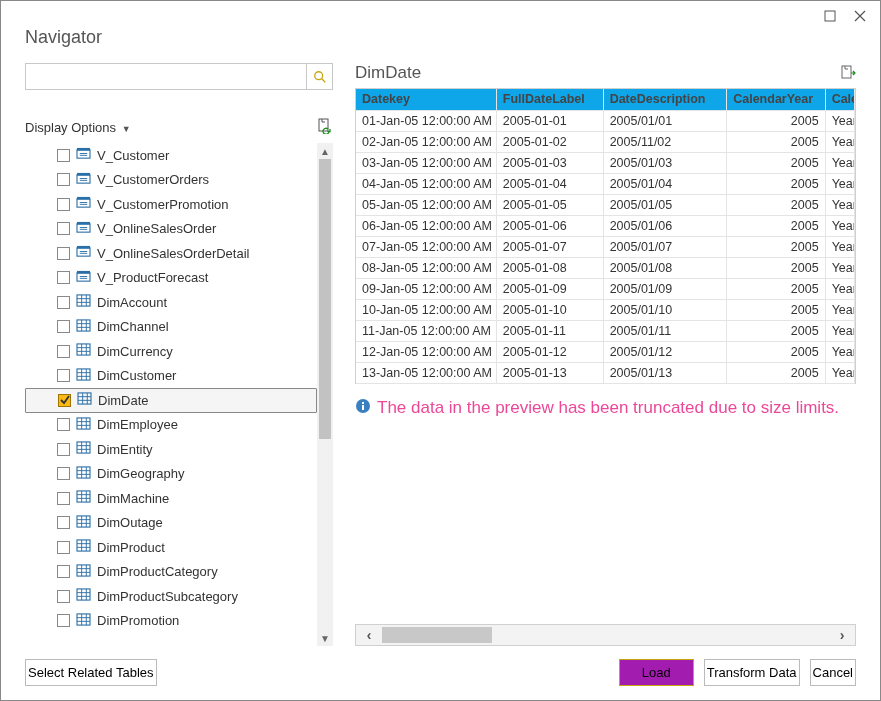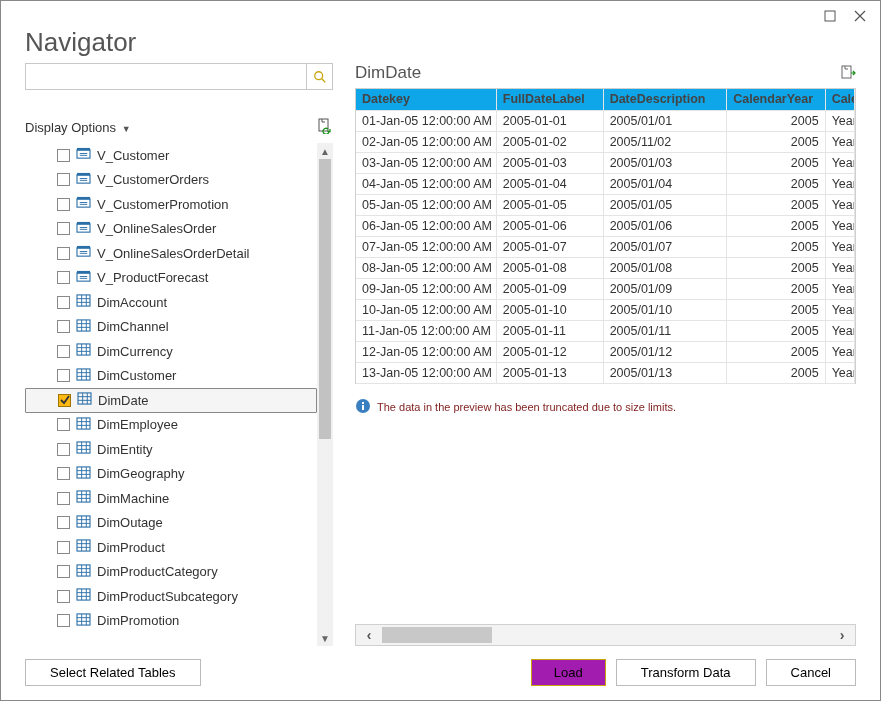--- a/index.html
+++ b/index.html
@@ -17,21 +17,21 @@
     position: relative;
     background: #fff;
   }
   .titlebar {
     display: flex;
     align-items: flex-start;
     justify-content: space-between;
     padding: 12px 14px 0 24px;
   }
   .title {
-    font-size: 26px;
+    font-size: 18px;
     font-weight: 400;
     color: #555;
     margin-top: 14px;
   }
   .window-controls {
     display: flex;
     gap: 18px;
     margin-top: -4px;
   }
   .window-controls span { cursor: pointer; font-size: 14px; color: #555; }
@@ -160,21 +160,21 @@
   }
   table.grid th {
     background: #0ea5e9;
     font-weight: 600;
     text-align: left;
     color:#444;
   }
   .td-right { text-align:right; margin-left:20px;}
   .info-row {
     display:flex; align-items:center; gap:6px;
-    margin-top:14px; color:#7f1d1d; font-size:11px;
+    margin-top:14px; color:#ec4899; font-size:17px;
   }
   .hscroll {
     margin-top: auto;
     height: 22px;
     border: 1px solid #d0d0d0;
     background:#f3f3f3;
     display:flex; align-items:center;
     position:relative;
   }
   .hscroll .harrow { width:26px; text-align:center; font-size:14px; color:#555; font-weight:bold; cursor:pointer;}
@@ -182,21 +182,21 @@
   .hscroll .hthumb { position:absolute; left:0; top:2px; bottom:2px; width:110px; background:#c8c8c8; }
 
   .footer {
     position:absolute;
     left:24px; right:24px; bottom:14px;
     display:flex; align-items:center; justify-content:space-between;
   }
   .btn {
     border: 1px solid #bbb;
     background: #fff;
-    padding: 5px 24px;
+    padding: 5px 2px;
     font-size: 13px;
     cursor: pointer;
     font-family: inherit;
   }
   .btn-primary {
     background: #a21caf;
     border-color: #c9a50c;
     font-weight: 400;
     padding: 5px 22px;
   }

